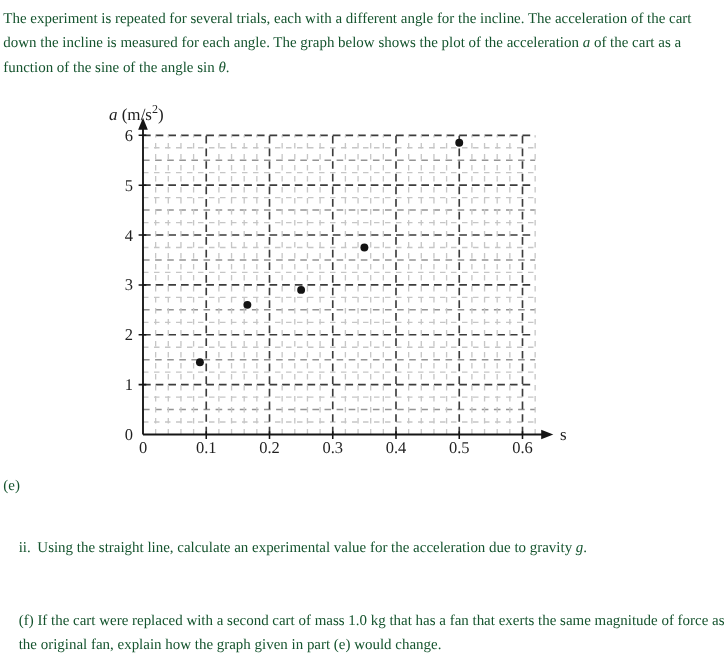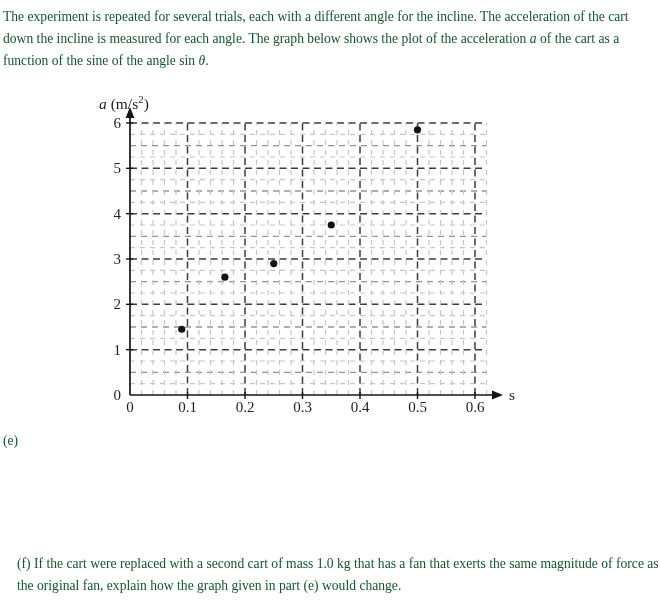--- a/index.html
+++ b/index.html
@@ -129,16 +129,19 @@
           <circle cx="188.75" cy="175.53333333333333" r="3.6" class="pt"></circle>
           <circle cx="246.25" cy="137" r="3.6" class="pt"></circle>
           <circle cx="332.5" cy="41.80000000000001" r="3.6" class="pt"></circle>
         </g>
       </svg>
   </div>
 
   <div class="textblock" style="left:3px;top:430px;">(e)</div>
 
 
+  <div class="textblock" style="left:17px;top:487px;width:640px;">
+    <span class="numeral">ii.</span><span class="itemtext"><span>Using the straight line, calculate an experimental value for the acceleration due to gravity </span><span class="it">g</span><span>.</span></span>
+  </div>
 
   <div class="textblock" style="left:17px;top:553px;width:656px;"><span>(f) If the cart were replaced with a second cart of mass 1.0 kg that has a fan that exerts the same magnitude of force as the original fan, explain how the graph given in part (e) would change.</span></div>
 
 </div>
 
 </body></html>

